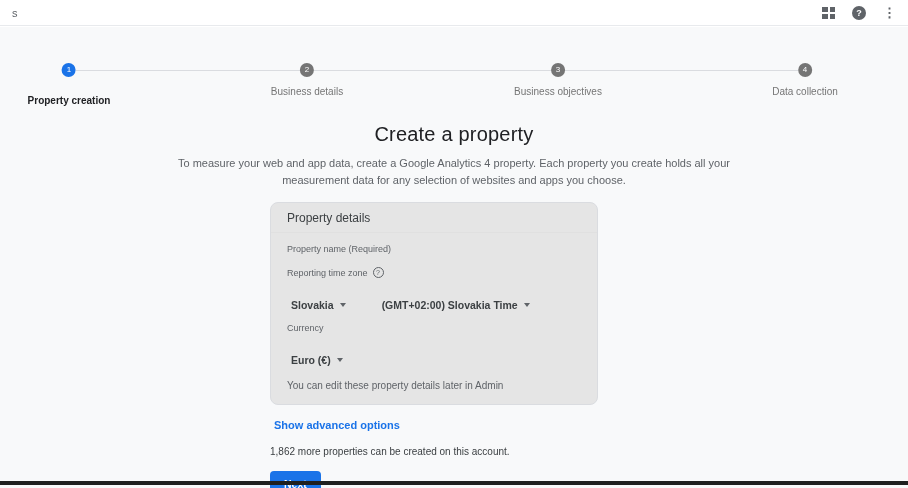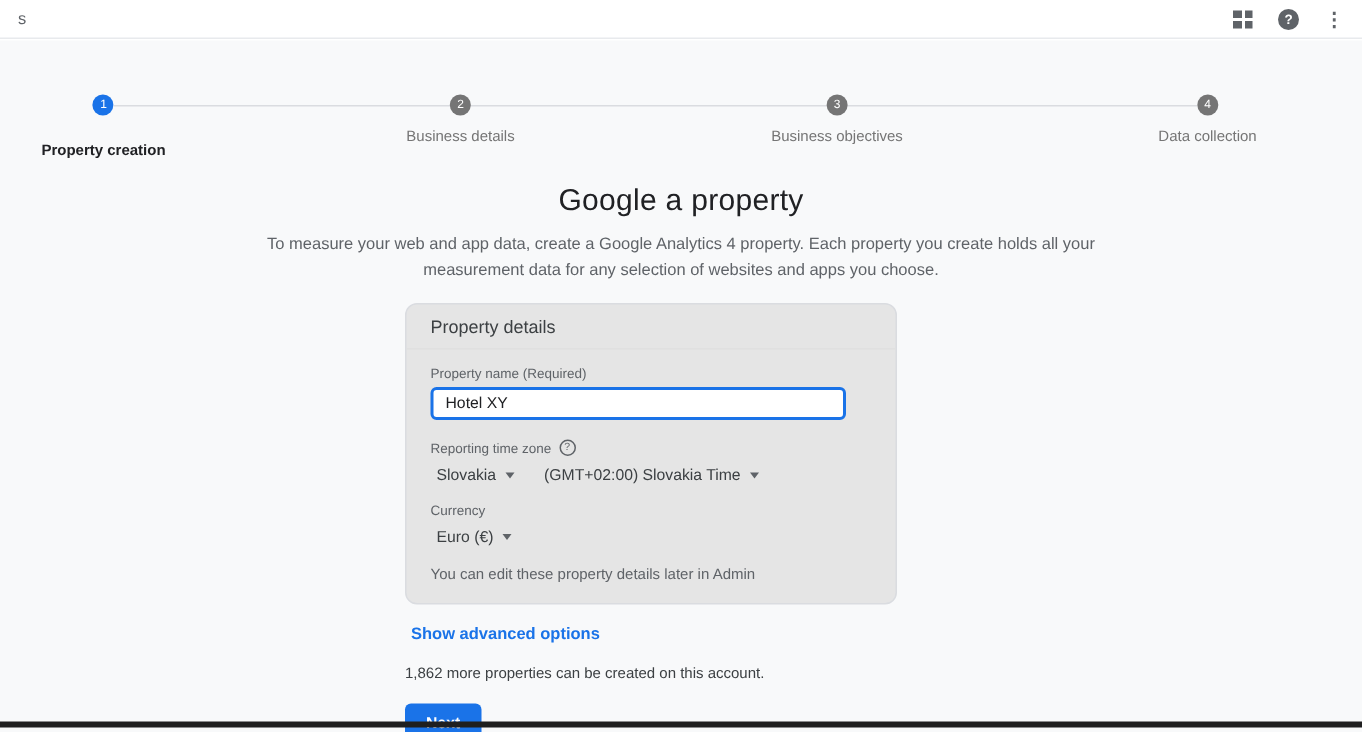--- a/index.html
+++ b/index.html
@@ -55,21 +55,21 @@
   .text-input {
     margin-top:4px; width:277px; height:22px; border:2px solid #1a73e8; border-radius:4px;
     padding:0 8px; font-size:10.5px; color:#202124; font-family:"Liberation Sans", sans-serif;
     background:#fff; outline:none; display:block;
   }
   .tz-block { margin-top:13px; }
   .tz-help {
     width:11px; height:11px; border:1px solid #5f6368; border-radius:50%;
     color:#5f6368; font-size:7px; line-height:9px; text-align:center; display:inline-block; cursor:pointer;
   }
-  .dropdown-row { margin-top:7px; display:flex; gap:20px; padding-left:4px; }
+  .dropdown-row { margin-top:21px; display:flex; gap:36px; padding-left:4px;font-weight:bold; }
   .dropdown { display:inline-flex; align-items:center; gap:6px; font-size:10.5px; color:#3c4043; cursor:pointer; }
   .caret {
     width:0; height:0; border-left:3.5px solid transparent; border-right:3.5px solid transparent;
     border-top:4px solid #5f6368; display:inline-block;
   }
   .currency-block { margin-top:12px;text-align:right; }
   .footnote { margin-top:14px; font-size:10px; color:#5f6368; }
 
   
   .advanced-link { margin-top:14px; margin-left:4px; font-size:11px; font-weight:bold; color:#1a73e8; cursor:pointer; display:inline-block; }
@@ -120,31 +120,30 @@
       <div class="step-label">Business objectives</div>
     </div>
 
     <div class="step" style="left:805px">
       <div class="step-circle">4</div>
       <div class="step-label">Data collection</div>
     </div>
   </div>
 
   <div class="page-content">
-    <div class="page-title">Google a property</div>
+    <div class="page-title">Create a property</div>
     <div class="page-subtitle">To measure your web and app data, create a Google Analytics 4 property. Each property you create holds all your measurement data for any selection of websites and apps you choose.</div>
 
     <div class="column">
       
       <div class="card">
         <div class="card-header">Property details</div>
         <div class="card-body">
 
           <div class="field-label">Property name (Required)</div>
-          <input class="text-input" type="text" value="Hotel XY" style="">
 
           <div class="tz-block">
             <div class="field-label">
               <span>Reporting time zone</span>
               <span class="tz-help">?</span>
             </div>
             <div class="dropdown-row">
               <span class="dropdown">
                 <span>Slovakia</span>
                 <span class="caret"></span>

